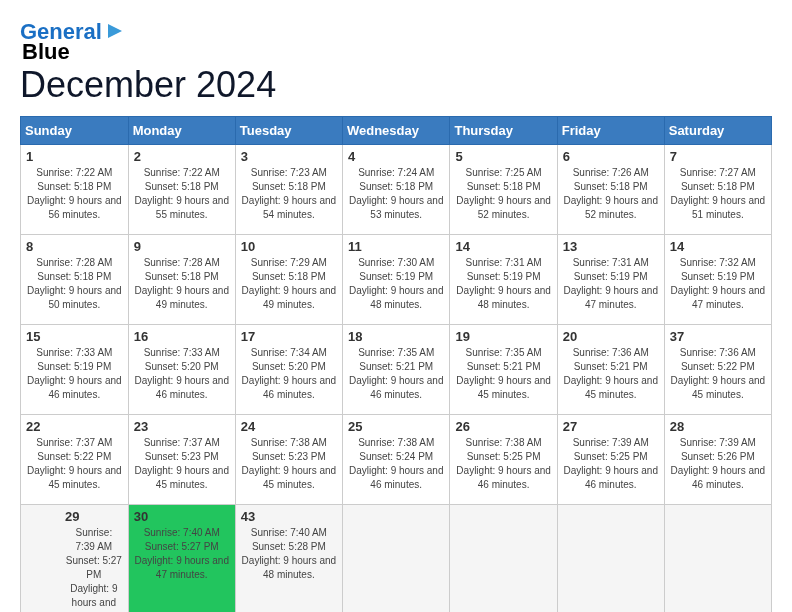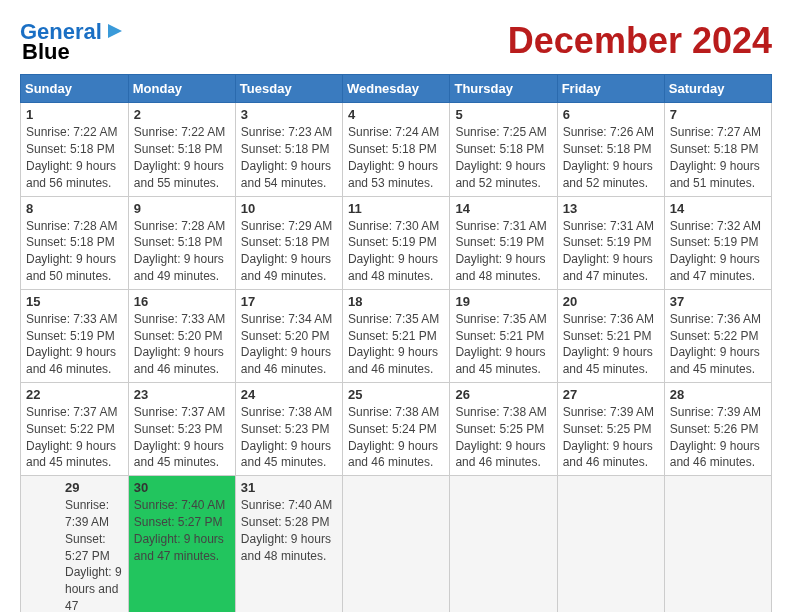--- a/index.html
+++ b/index.html
@@ -8,40 +8,41 @@
       background: #fff;
       width: 792px;
       min-height: 612px;
       padding: 20px;
     }
     .header {
       display: flex;
       justify-content: space-between;
       align-items: flex-start;
       margin-bottom: 10px;
+      flex-direction: column;
     }
     .logo {
       display: flex;
       flex-direction: column;
       align-items: flex-start;
     }
     .logo-text {
       font-size: 22px;
       font-weight: bold;
       color: #333;
       line-height: 1.1;
     }
     .logo-text span.blue { color: #1a6fc4; }
     .title-section {
       text-align: right;
     }
     .month-title {
       font-size: 36px;
-      font-weight: bold;
-      color: #b91c1c;
+      font-weight: normal;
+      color: #0f172a;
     }
     .location {
       font-size: 16px;
       color: #555;
     }
     .calendar {
       width: 100%;
       border-collapse: collapse;
       font-size: 11px;
       border-radius: 23px;
@@ -68,22 +69,23 @@
     }
     .day-num {
       font-size: 13px;
       font-weight: bold;
       color: #333;
       display: block;
       margin-bottom: 2px;
     }
     .day-info {
       color: #444;
-      font-size: 12px;
+      font-size: 10px;
       line-height: 1.4;
+      text-align: center;
     }
     .empty-cell {
       background: #f5f5f5 !important;
     }
   </style>
 </head>
 <body>
 
 <div class="header">
   <div class="logo">
@@ -240,21 +242,21 @@
       <tr>
         <td style="background: rgb(245, 245, 245); padding-left: 44px;">
           <span class="day-num">29</span>
           <div class="day-info">Sunrise: 7:39 AM<br>Sunset: 5:27 PM<br>Daylight: 9 hours and 47 minutes.</div>
         </td>
         <td style="background: #22c55e;">
           <span class="day-num">30</span>
           <div class="day-info">Sunrise: 7:40 AM<br>Sunset: 5:27 PM<br>Daylight: 9 hours and 47 minutes.</div>
         </td>
         <td style="background: rgb(245, 245, 245);">
-          <span class="day-num">31</span>
+          <span class="day-num">43</span>
           <div class="day-info">Sunrise: 7:40 AM<br>Sunset: 5:28 PM<br>Daylight: 9 hours and 48 minutes.</div>
         </td>
         <td class="empty-cell" style="background: rgb(245, 245, 245);"></td>
         <td class="empty-cell" style="background: rgb(245, 245, 245);"></td>
         <td class="empty-cell" style="background: rgb(245, 245, 245);"></td>
         <td class="empty-cell" style="background: rgb(245, 245, 245);"></td>
       </tr>
     </tbody>
 </table>
 

